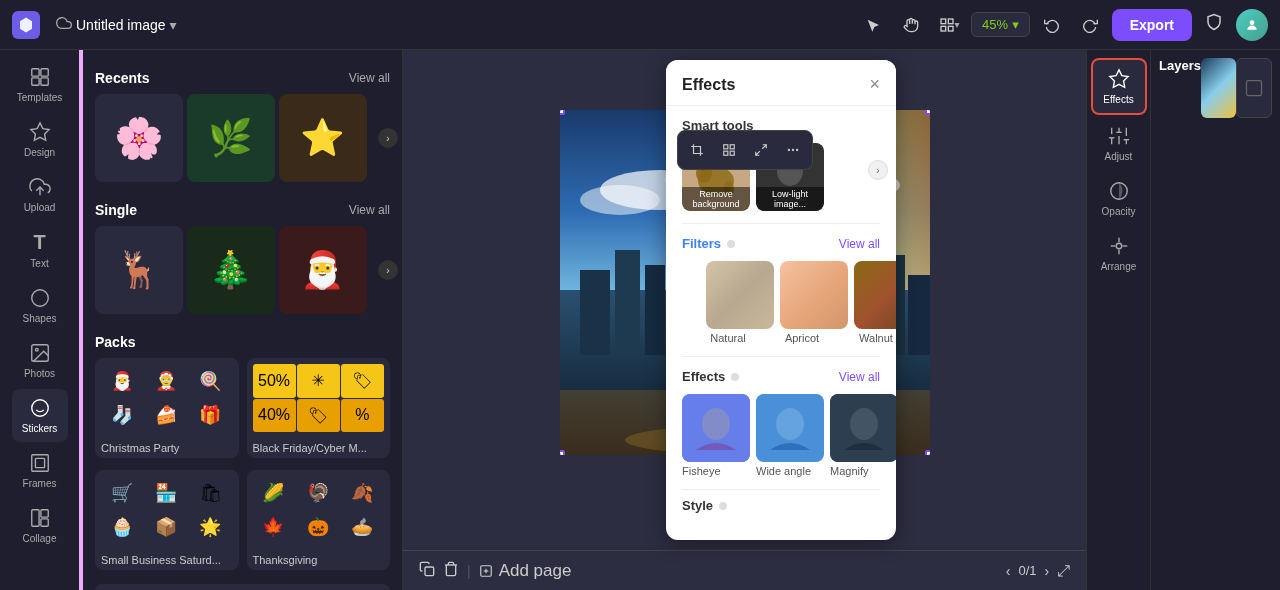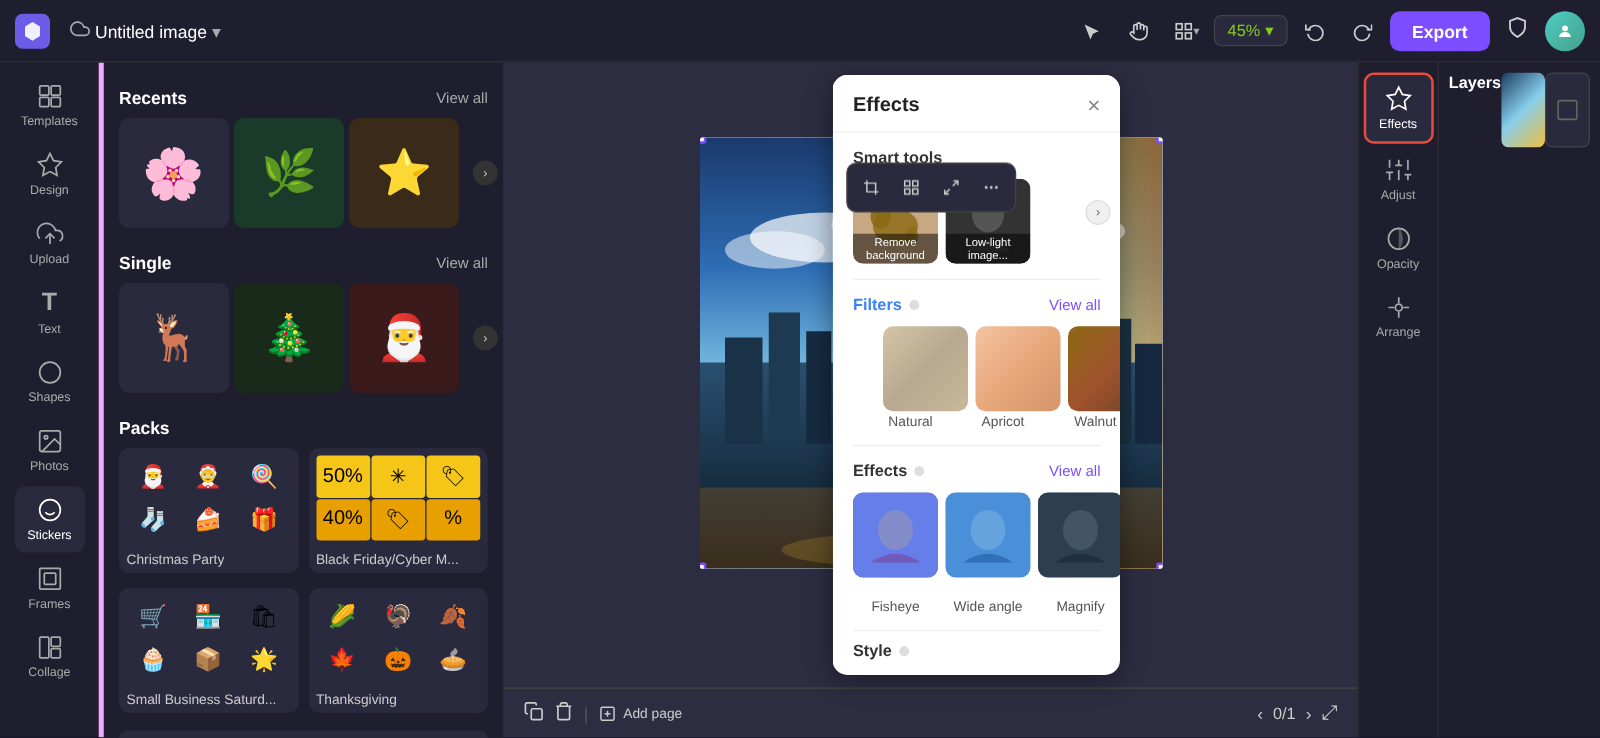--- a/index.html
+++ b/index.html
@@ -207,21 +207,21 @@
       position: absolute; bottom: 0; left: 0; right: 0;
       height: 40px;
       display: flex; align-items: center; justify-content: space-between;
       padding: 0 16px;
       background: #2d2d42;
       border-top: 1px solid #444;
     }
     .canvas-bottom-left { display: flex; align-items: center; gap: 8px; }
     .add-page-btn {
       display: flex; align-items: center; gap: 6px;
-      color: #ccc; font-size: 11px; cursor: pointer;
+      color: #ccc; font-size: 17px; cursor: pointer;
       background: none; border: none;
     }
     .pagination { display: flex; align-items: center; gap: 8px; color: #ccc; font-size: 13px; }
     .page-nav-btn { background: none; border: none; color: #ccc; cursor: pointer; font-size: 14px; }
 
     
     .effects-panel {
       width: 230px;
       background: white;
       border-radius: 12px;
@@ -281,21 +281,21 @@
     .filter-img {
       width: 68px; height: 68px; border-radius: 8px; overflow: hidden; background: #eee;
     }
     .filter-label { font-size: 11px; color: #555; text-align: center; margin-top: 3px; }
 
     .effects-list-grid {
       display: flex; gap: 6px;
     }
     .effect-item { width: 68px; cursor: pointer; flex-shrink: 0; }
     .effect-img { width: 68px; height: 68px; border-radius: 8px; overflow: hidden; background: #eee; }
-    .effect-label { font-size: 11px; color: #555; text-align: center; margin-top: 18px; }
+    .effect-label { font-size: 11px; color: #555; text-align: left; margin-top: 3px; }
 
     .style-section { padding: 8px 16px 16px; }
 
     
     .right-toolbar {
       width: 64px;
       background: #1e1e2e;
       display: flex;
       flex-direction: column;
       align-items: center;

